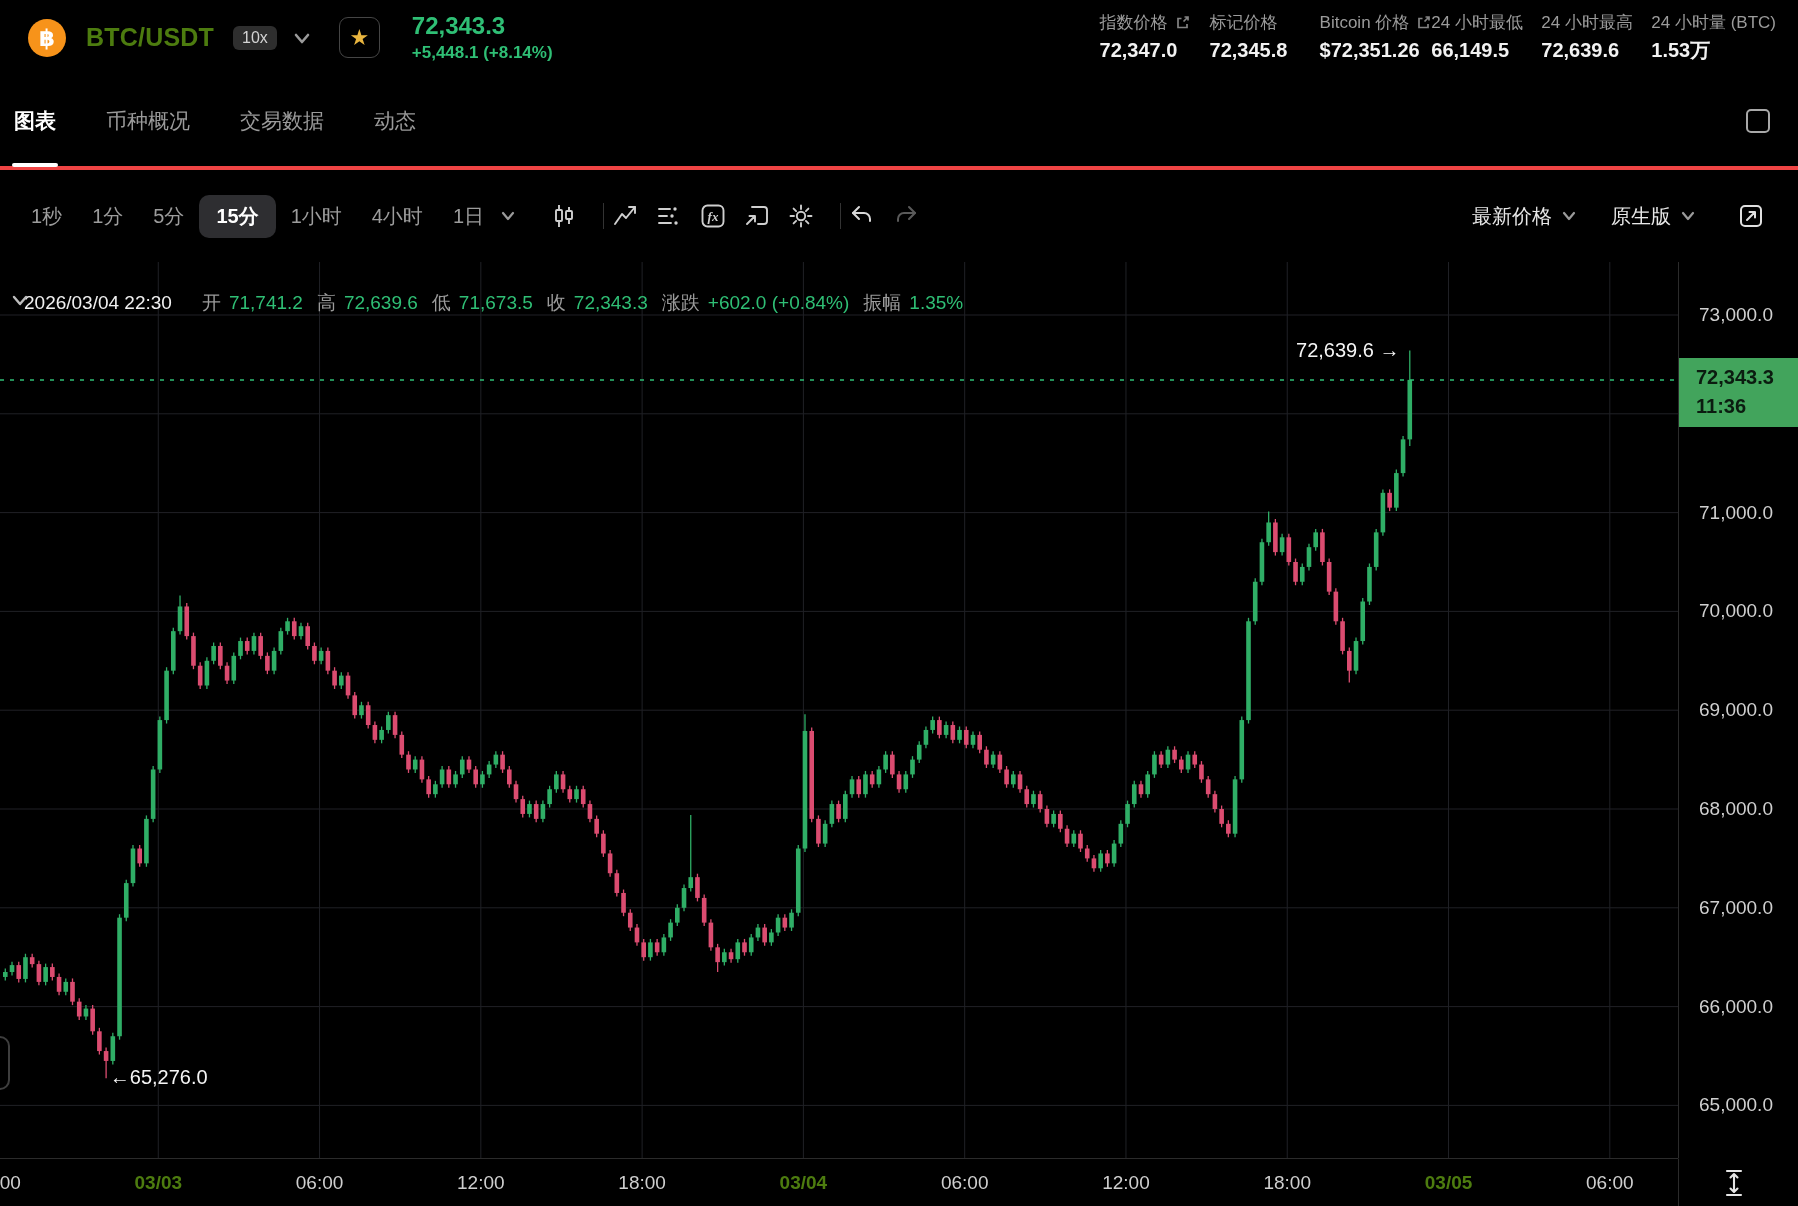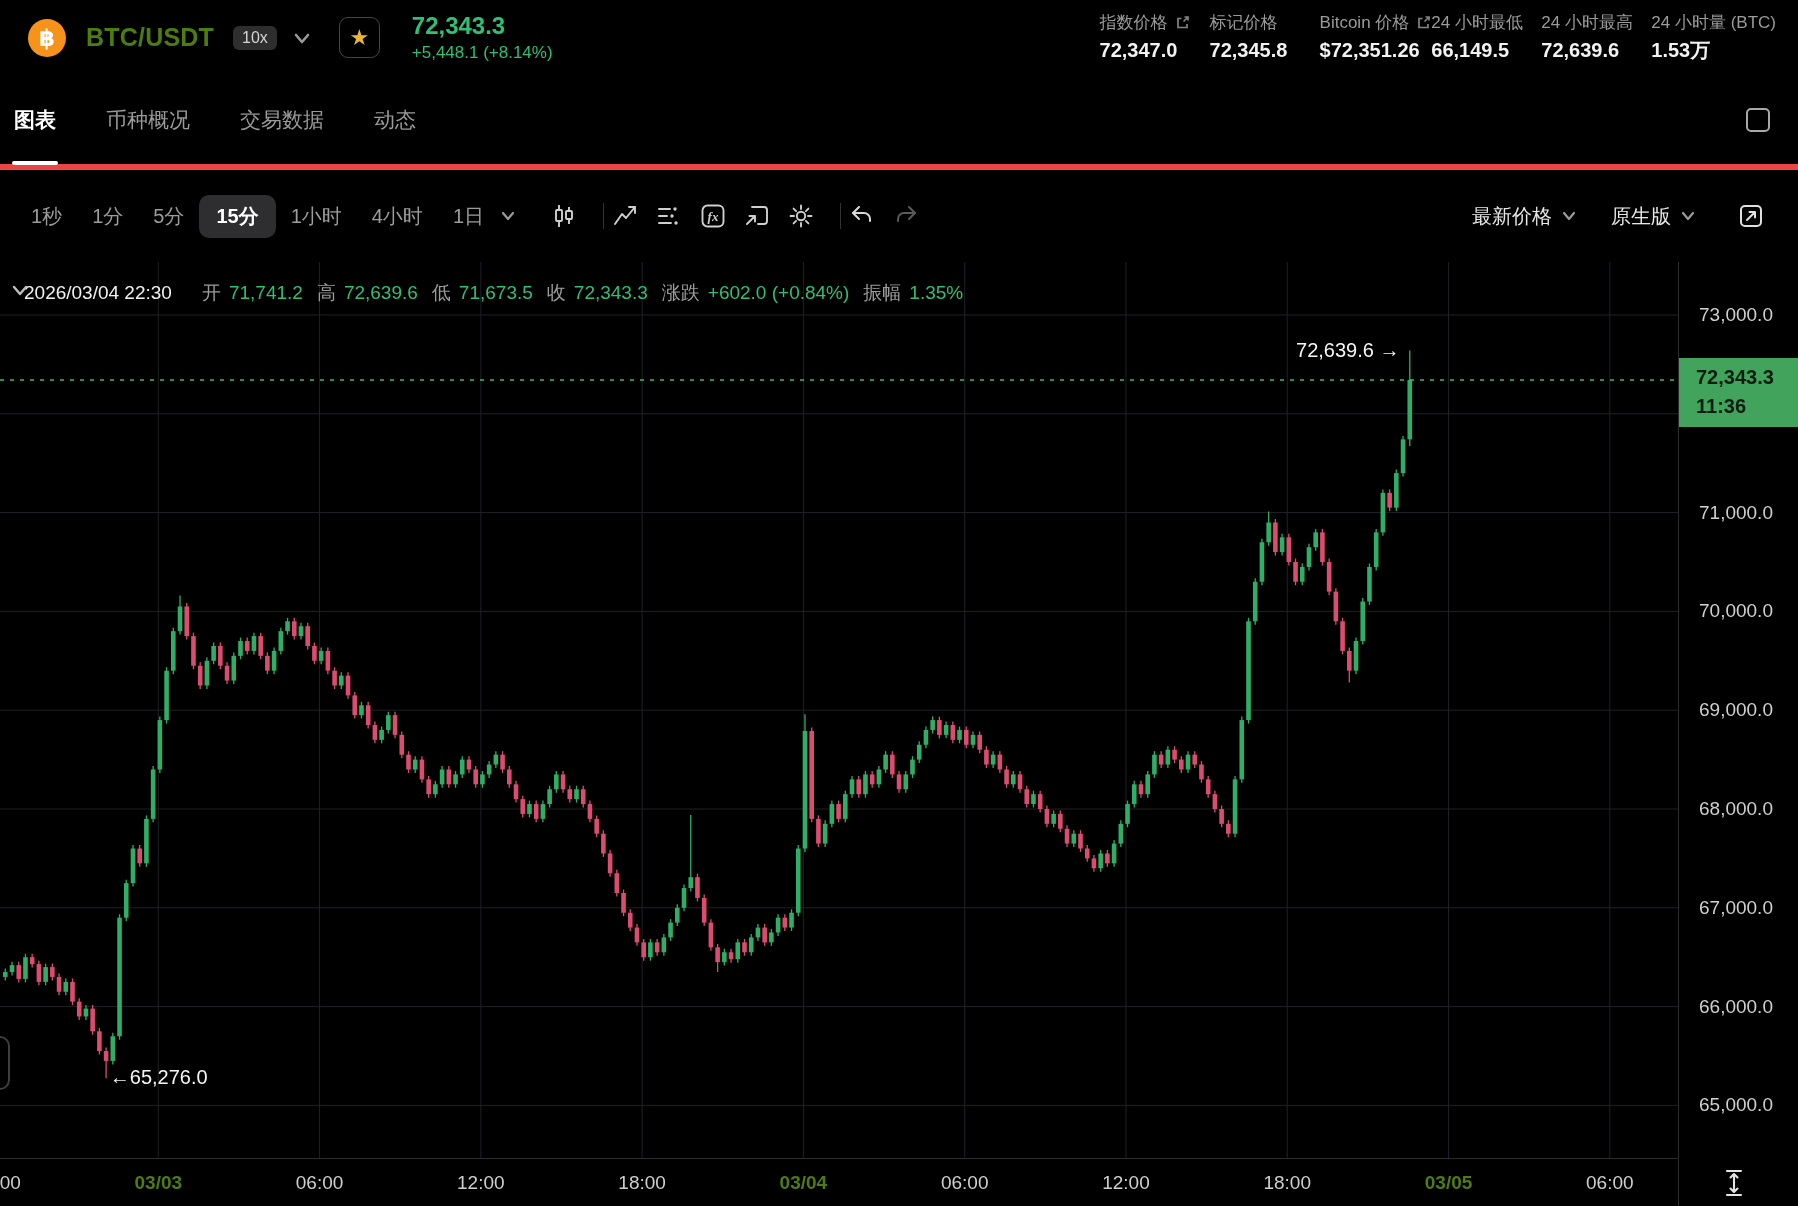--- a/index.html
+++ b/index.html
@@ -14,30 +14,30 @@
     font-family:"DejaVu Sans",sans-serif; flex:0 0 auto; }
   .pair-name { font-size:25px; font-weight:700; color:#4d7c0f; margin-left:20px; letter-spacing:.2px; }
   .lev-badge { background:#2e2e2e; color:#d3d3d3; font-size:16px; border-radius:6px;
     padding:3px 9px; margin-left:19px; }
   .hdr-chevron { margin-left:14px; display:flex; align-items:center; }
   .star-btn { width:41px; height:41px; border:1.5px solid #454545; border-radius:9px;
     margin-left:26px; display:flex; align-items:center; justify-content:center;
     color:#E9B53F; font-size:22px; cursor:pointer; }
   .price-block { margin-left:32px; line-height:1.15; }
   .price-main { color:#2FBF75; font-size:24px; font-weight:700; }
-  .price-chg { color:#2FBF75; font-size:17px; margin-top:3px; }
+  .price-chg { color:#2FBF75; font-size:17px; margin-top:3px;font-weight:bold; }
   .stats { display:flex; margin-left:auto; }
   .stat { line-height:1.25; min-width:110px; }
   .stat .lbl { color:#9b9b9b; font-size:17px; display:flex; align-items:center; gap:7px; white-space:nowrap; }
   .stat .val { color:#f2f2f2; font-size:20px; font-weight:600; margin-top:5px; white-space:nowrap; }
   .ext-ico { display:inline-flex; opacity:.85; }
 
   
   .tabs { height:95px; display:flex; align-items:center; padding:0 28px 0 14px;
-    border-bottom:6px solid #ef4444; position:relative; }
+    border-bottom:4px solid #ef4444; position:relative; }
   .tab { font-size:21px; color:#9a9a9a; margin-right:50px; cursor:pointer; position:relative;
     height:100%; display:flex; align-items:center; }
   .tab.active { color:#fff; font-weight:700; }
   .tab.active:after { content:""; position:absolute; left:-2px; right:-2px; bottom:-1px;
     height:4px; background:#fff; border-radius:2px; }
   .panel-btn { margin-left:auto; width:24px; height:24px; border:2.5px solid #a8a8a8;
     border-radius:5px; cursor:pointer; }
 
   
   .toolbar { height:92px; display:flex; align-items:center; padding:0 16px; gap:0; }
@@ -62,21 +62,21 @@
     color:#0b1c10; font-size:20px; font-weight:600; line-height:1.45; z-index:3; }
   .time-axis { position:absolute; left:0; top:896px; width:1678px; height:48px;
     border-top:1px solid #2b2b2b; overflow:hidden; cursor:ew-resize; }
   .time-label { position:absolute; top:13px; transform:translateX(-50%); color:#cfcfcf; font-size:19px; white-space:nowrap; }
   .time-label.bold { font-weight:700; color:#4d7c0f; }
   .axis-corner { position:absolute; left:1678px; top:896px; width:120px; height:48px;
     border-left:1px solid #2b2b2b; border-top:1px solid #000; display:flex; align-items:center; cursor:pointer; }
   .axis-corner svg { margin-left:42px; }
 
   
-  .ohlc-row { position:absolute; left:10px; top:18px; display:flex; align-items:center;
+  .ohlc-row { position:absolute; left:10px; top:28px; display:flex; align-items:center;
     font-size:19px; white-space:nowrap; z-index:2; }
   .ohlc-row .chev { margin-right:14px; display:flex; }
   .ohlc-row .dt { color:#f0f0f0; margin-right:16px; }
   .ohlc-row .k { color:#9b9b9b; margin:0 8px 0 14px; }
   .ohlc-row .v { color:#2FBF75; }
   .marker { position:absolute; color:#f5f5f5; font-size:20px; z-index:2; white-space:nowrap; }
   .watermark { position:absolute; left:18px; top:796px; display:flex; align-items:center; opacity:1; z-index:1; }
   .wm-logo { position:relative; width:66px; height:66px; }
   .wm-logo i { position:absolute; width:22px; height:22px; background:#1d1d1d; }
   .wm-text { font-size:58px; font-weight:700; color:#1c1c1c; margin-left:22px; letter-spacing:4px; }

